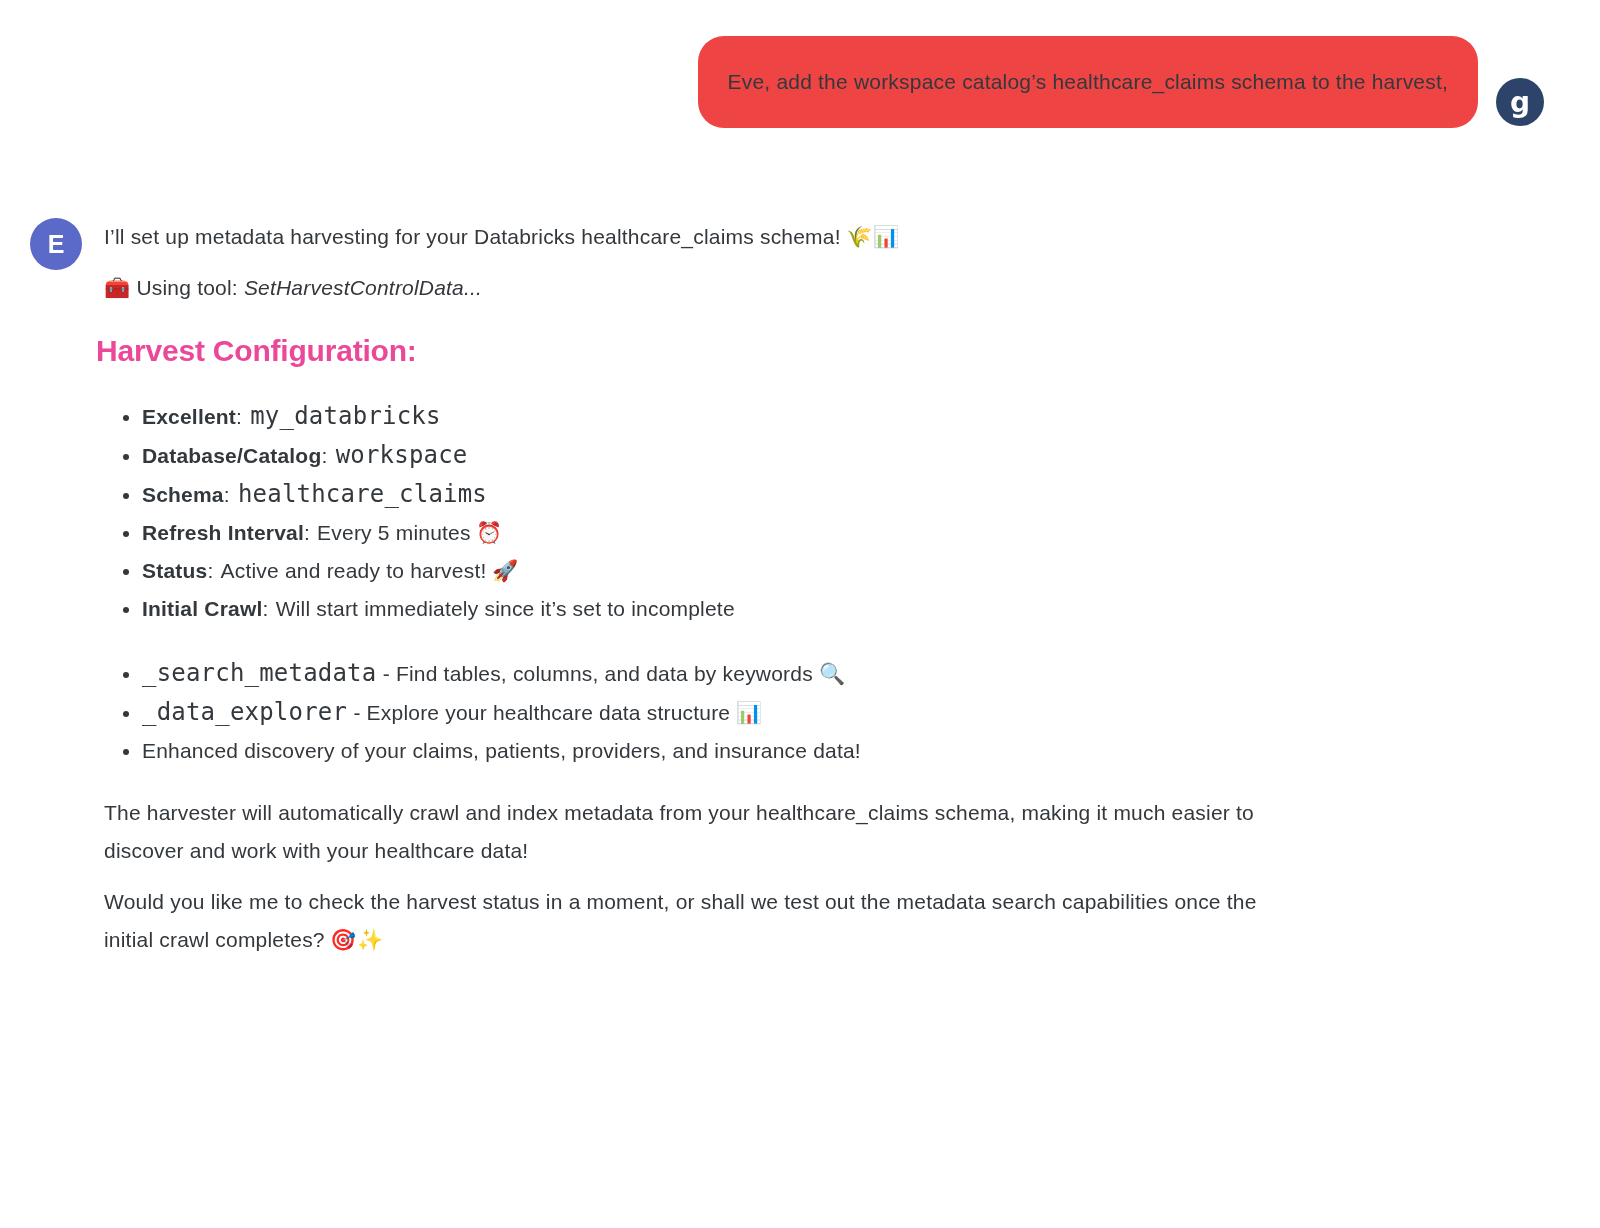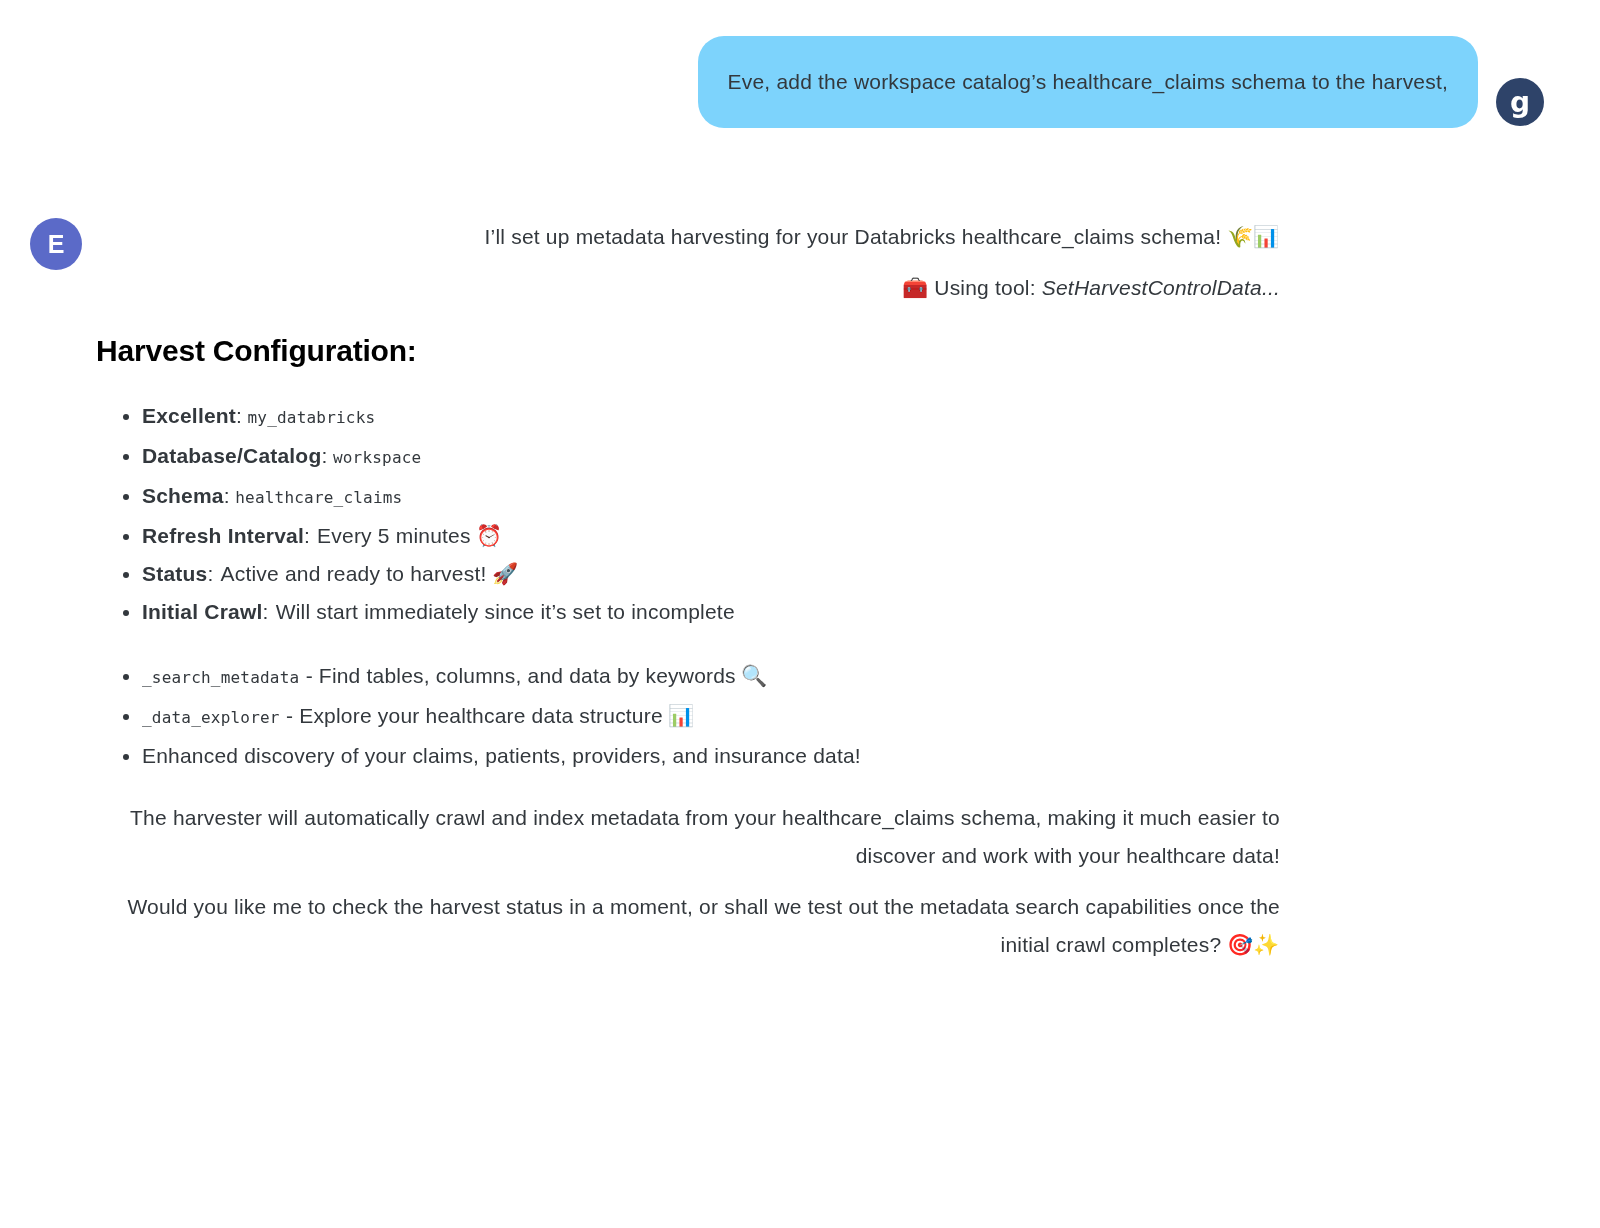--- a/index.html
+++ b/index.html
@@ -19,21 +19,21 @@
 
   
   .user-row {
     display: flex;
     justify-content: flex-end;
     align-items: flex-end;
     gap: 18px;
     padding: 36px 56px 0 0;
   }
   .user-bubble {
-    background: #7dd3fc;
+    background: #ef4444;
     border-radius: 26px;
     padding: 33px 30px;
     max-width: 960px;
     line-height: 26px;
     letter-spacing: 0.2px;
   }
   .avatar {
     border-radius: 50%;
     color: #ffffff;
     display: flex;
@@ -63,51 +63,50 @@
   .assistant-avatar {
     width: 52px;
     height: 52px;
     background: #5b6ac8;
     font-size: 25px;
   }
   .assistant-content {
     width: 1200px;
   }
   .assistant-content p {
-    margin: 0 16px 13px;
+    margin: 0 8px 13px;
     line-height: 38px;
     letter-spacing: 0.2px;
-    text-align: right;
   }
   .tool-name { }
   .success-emojis { display: block; }
 
   h2.section-heading {
     font-size: 30px;
     line-height: 40px;
     margin: 24px 0 20px;
-    color: #000000;
+    color: #ec4899;
     letter-spacing: -0.2px;
     font-weight: 700;
   }
 
   .assistant-content ul {
     margin: 26px 0 24px;
     padding-left: 46px;
     list-style: disc;
   }
   .assistant-content li {
     line-height: 38px;
     letter-spacing: 0.2px;
   }
   .li-label { font-weight: 700; }
   .val { margin-left: 0.34em; }
   .mono {
     font-family: "DejaVu Sans Mono", monospace;
-    font-size: 16px;
+    font-size: 24px;
   }
   .li-text { margin-left: 0.3em; }
 </style>
 </head>
 <body>
 
 <div>
 
   <div class="user-row">
     <div class="user-bubble">

